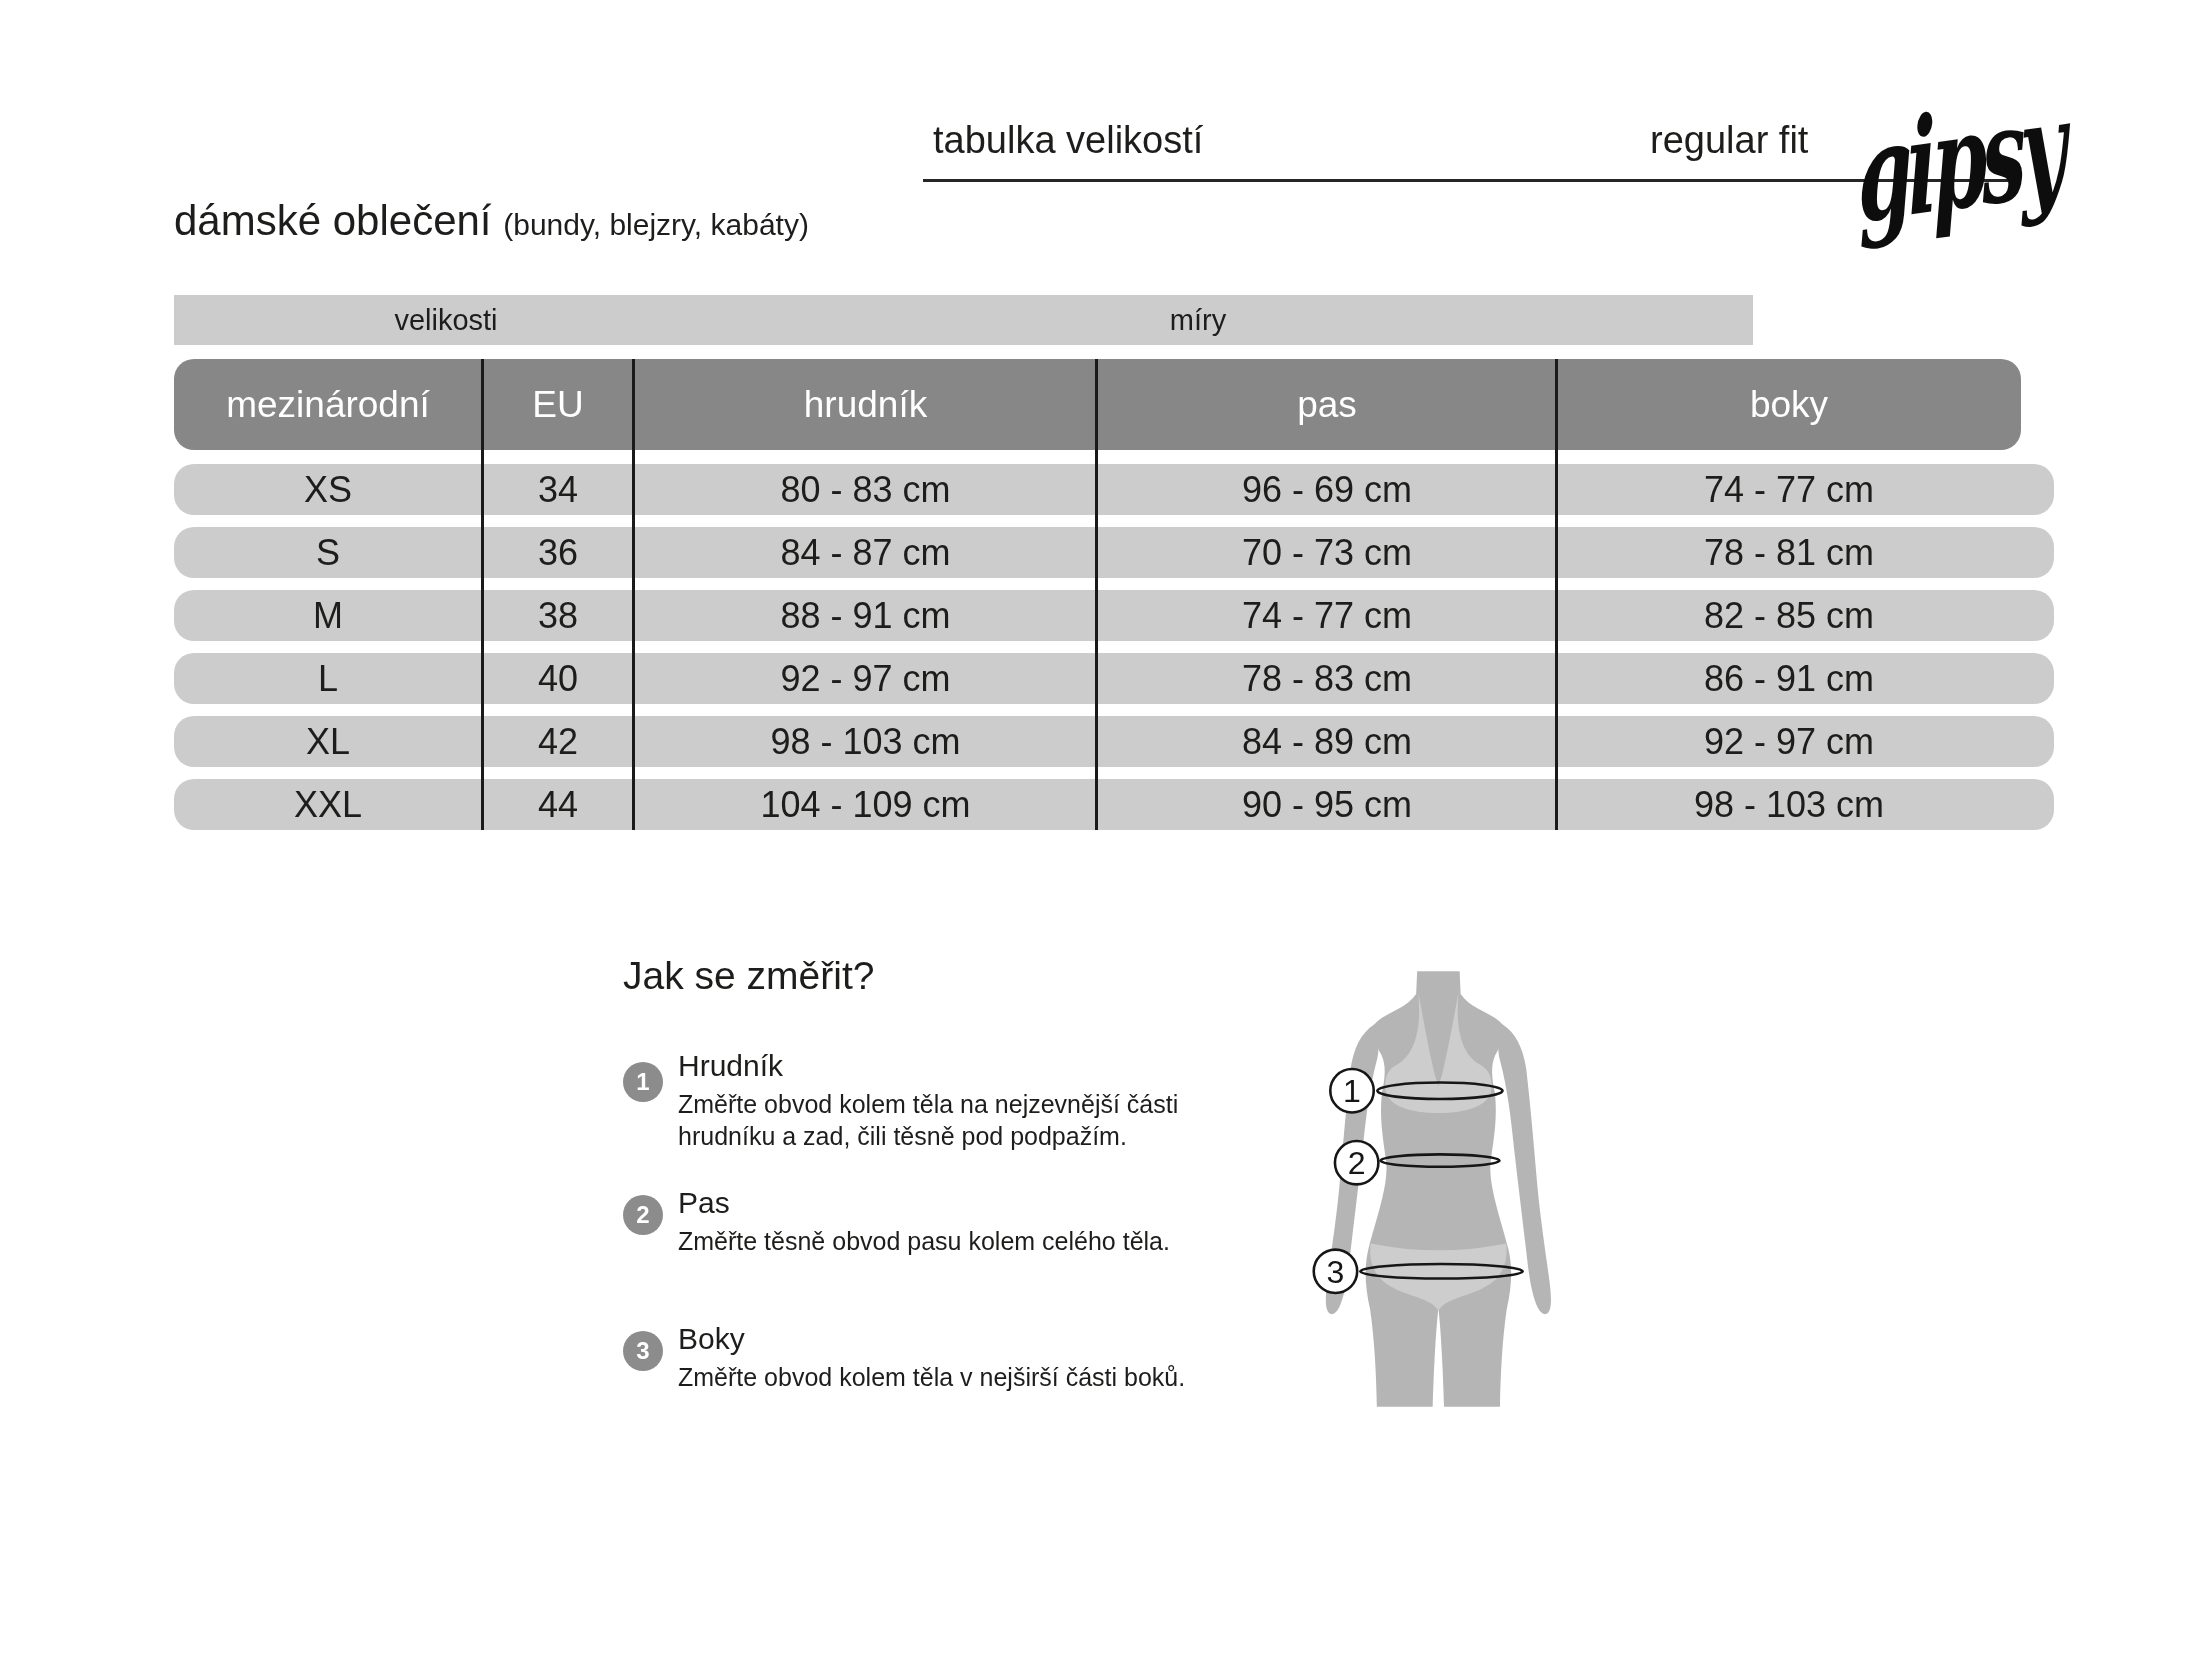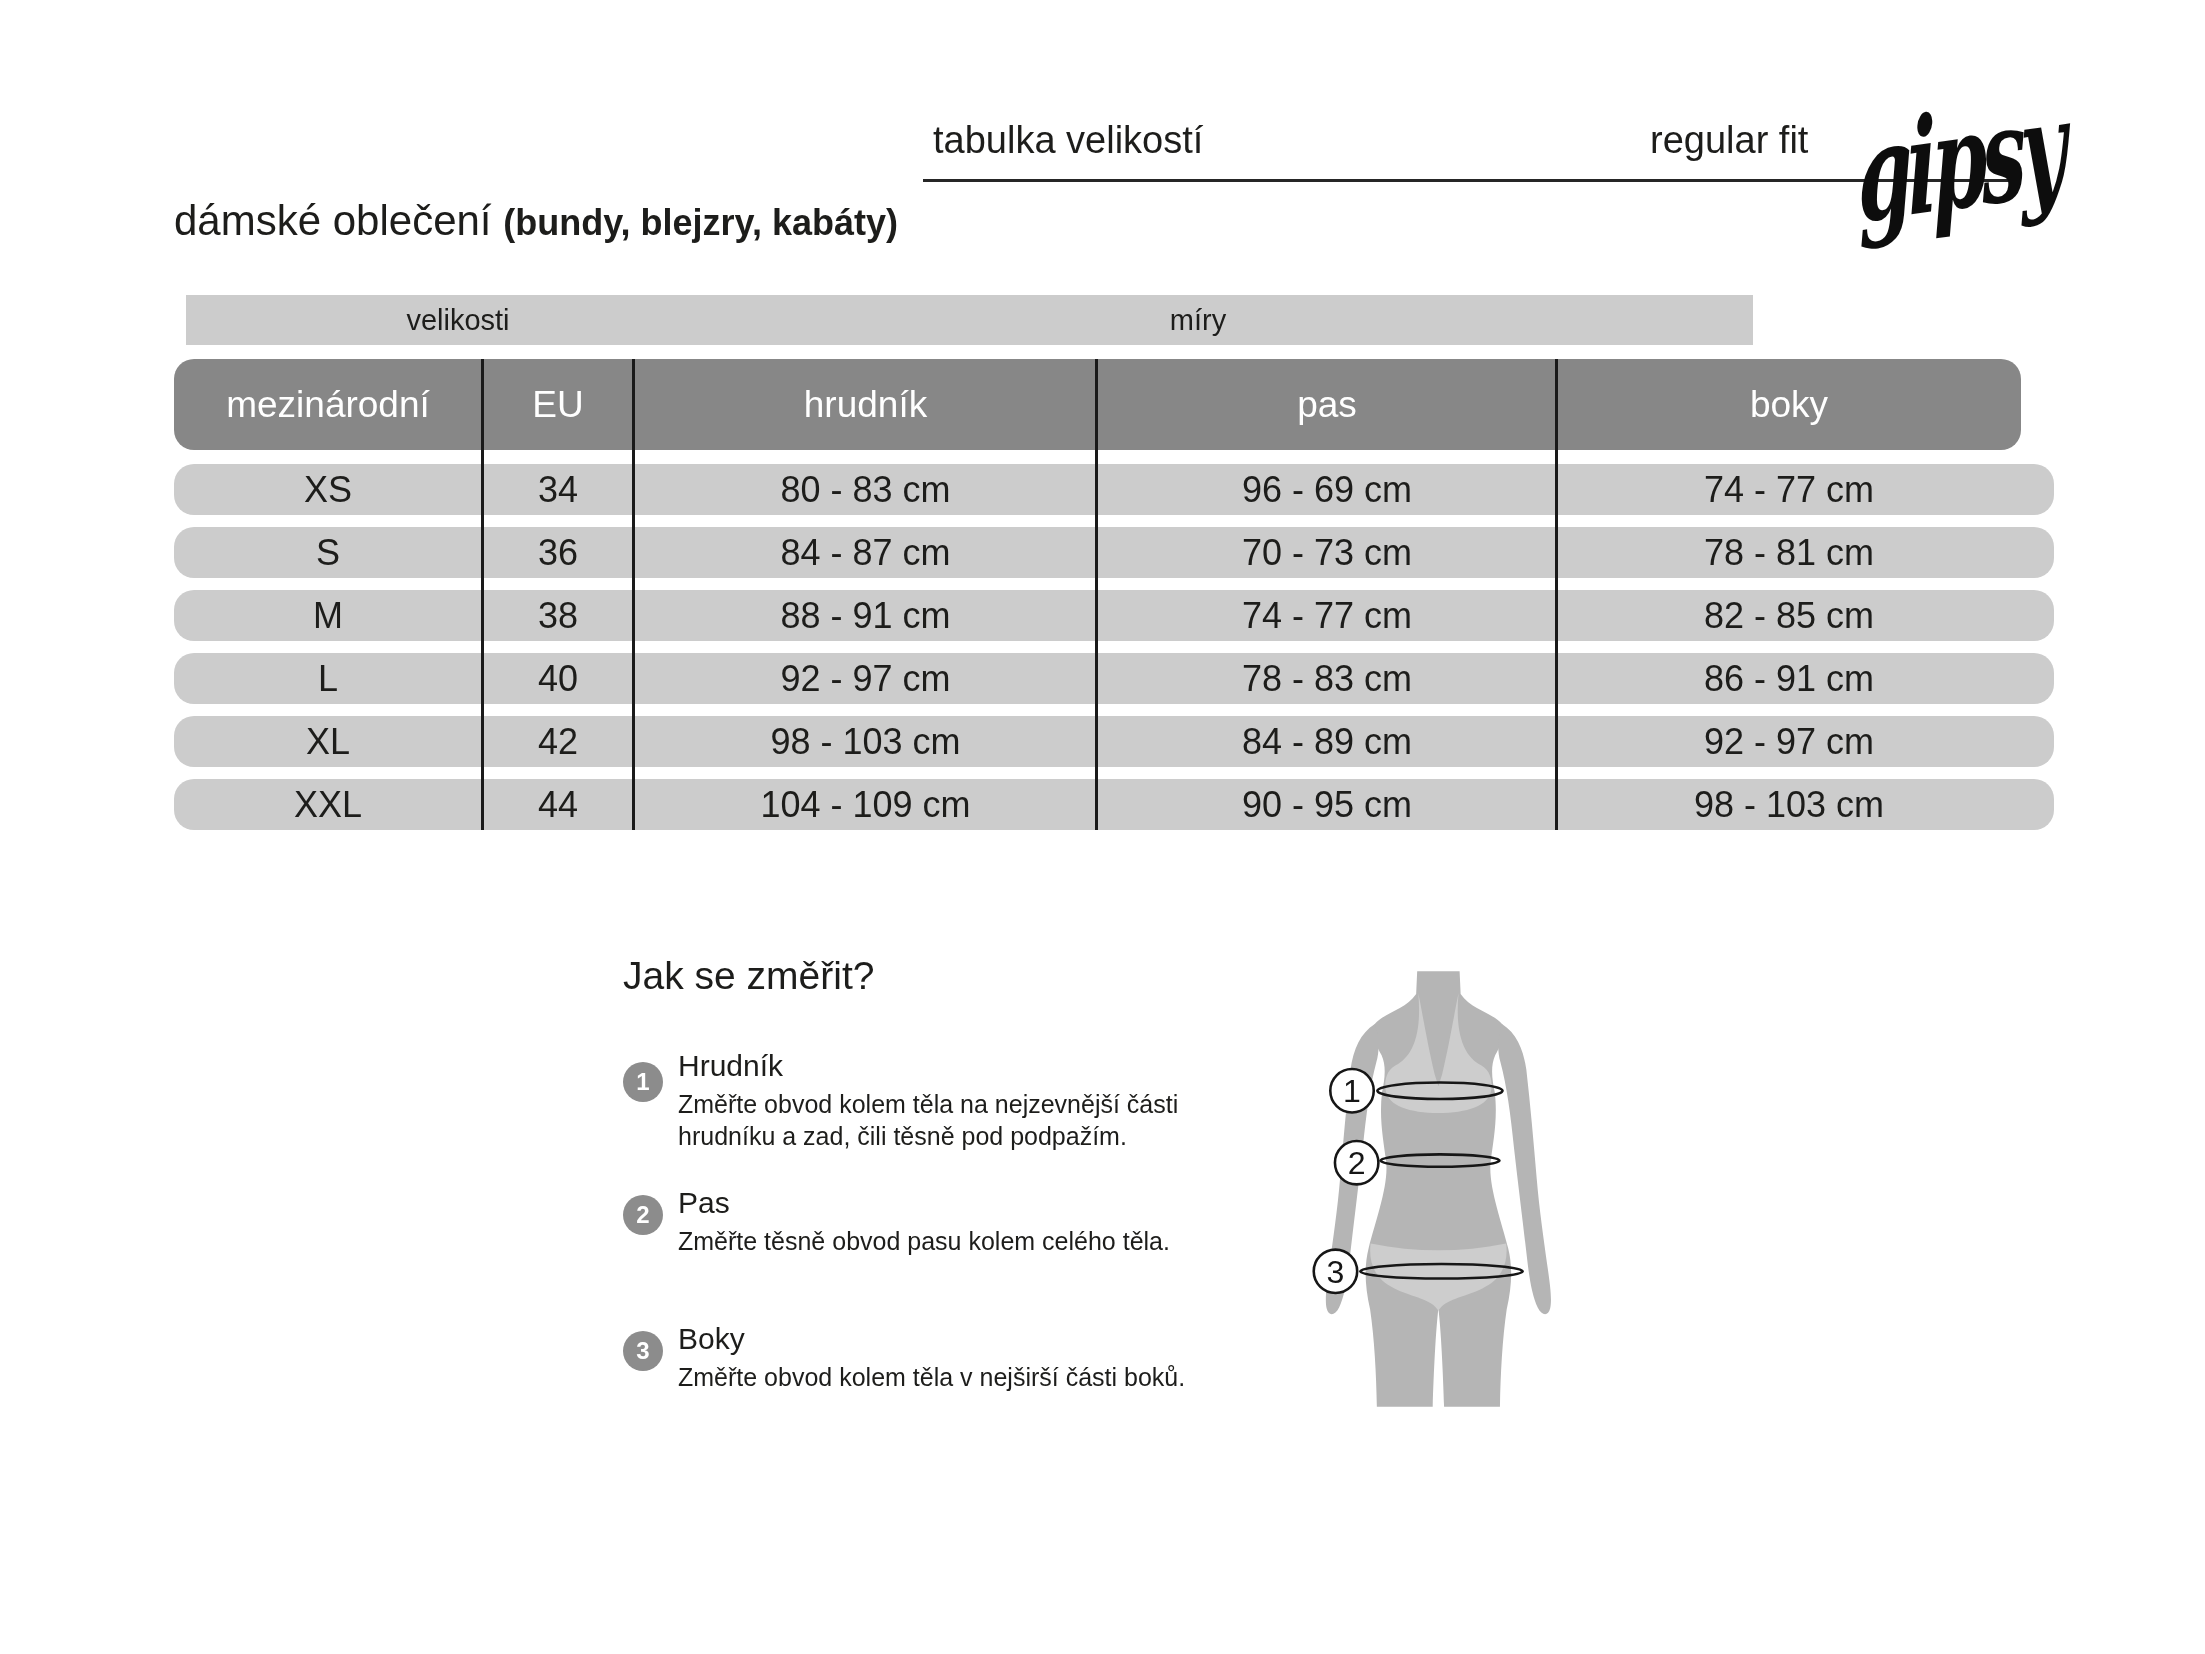--- a/index.html
+++ b/index.html
@@ -14,26 +14,26 @@
   .fit-label{left:1650px;top:119px;font-size:38px;}
   .head-rule{left:923px;top:179px;width:1098px;height:2.6px;background:var(--line,#262626);z-index:0;}
   .brand-logo{
     left:1848px;top:52px;width:222px;height:217px;z-index:1;
     display:flex;align-items:center;justify-content:center;
     font-family:"DejaVu Serif", serif;font-style:italic;font-weight:bold;
     font-size:111px;letter-spacing:-0.07em;color:#0d0d0d;
     transform:rotate(-8deg) skewX(-6deg) scale(0.72,1.18);
   }
   .subtitle{left:174px;top:197px;font-size:42px;white-space:nowrap;}
-  .subtitle .note{font-size:36px;font-weight:bold;}
+  .subtitle .note{font-size:30px;}
   
   .sizetable{left:174px;top:295px;width:1847px;height:535px;}
   .gh{position:absolute;top:0;height:50px;background:var(--cell-bg,#ccc);
       display:flex;align-items:center;justify-content:center;font-size:29px;}
-  .gh-sizes{left:0;width:544px;margin-left:12px;}
+  .gh-sizes{left:0;width:544px;}
   .gh-measures{left:469px;width:1110px;}
   .cols5{display:grid;grid-template-columns:308px 152px 463px 460px 464px;border-radius:20px;}
   .thead{position:absolute;left:0;top:64px;width:1847px;height:91px;
          background:var(--header-bg,#878787);color:var(--header-text,#fff);font-size:37px;}
   .thead>div,.trow>div{display:flex;align-items:center;justify-content:center;}
   .trow{position:absolute;left:0;width:1880px;height:51px;
         background:var(--cell-bg,#ccc);font-size:36px;}
   .vline{position:absolute;top:64px;width:2.6px;height:471px;background:#1a1a1a;}
   
   .howto-heading{left:623px;top:954px;font-size:39px;}

